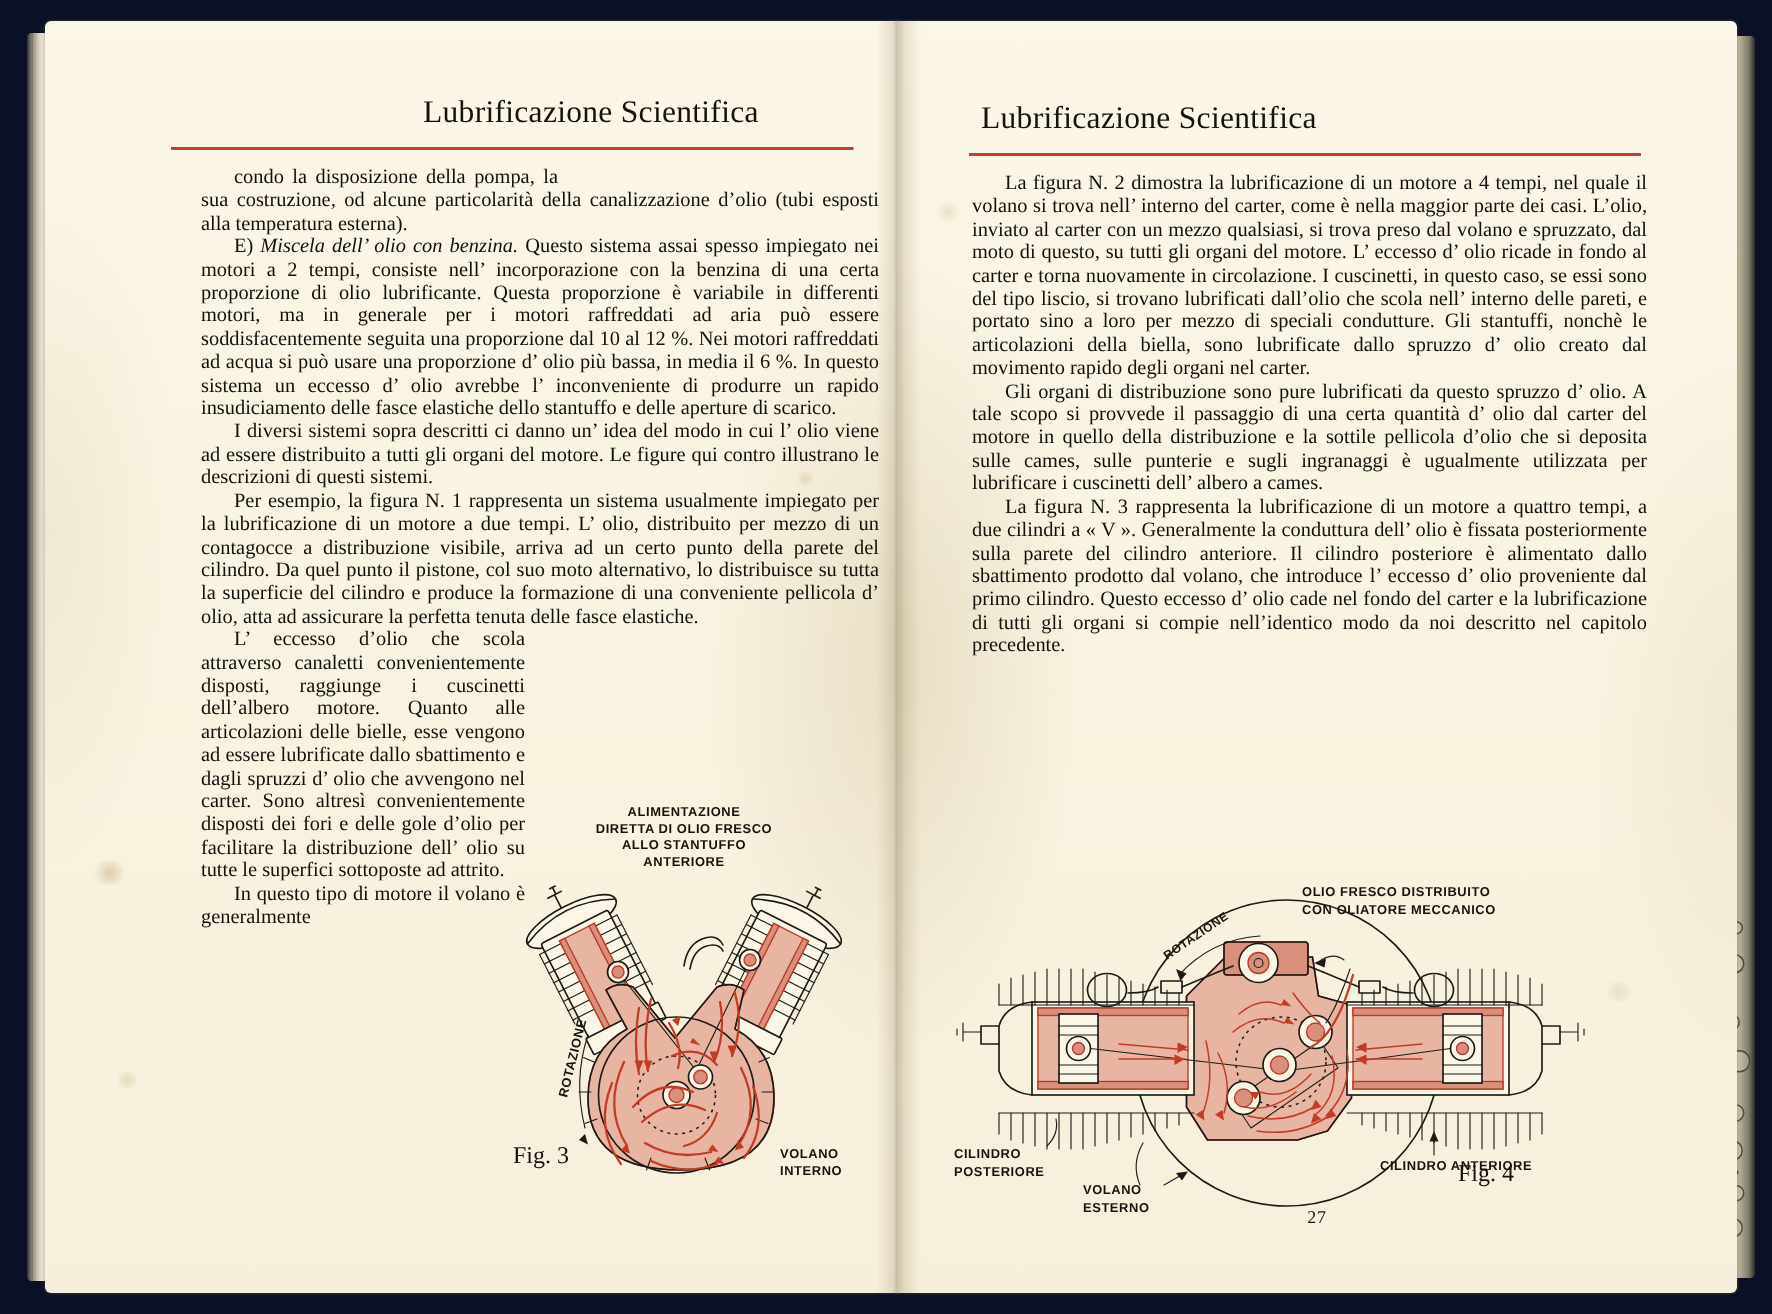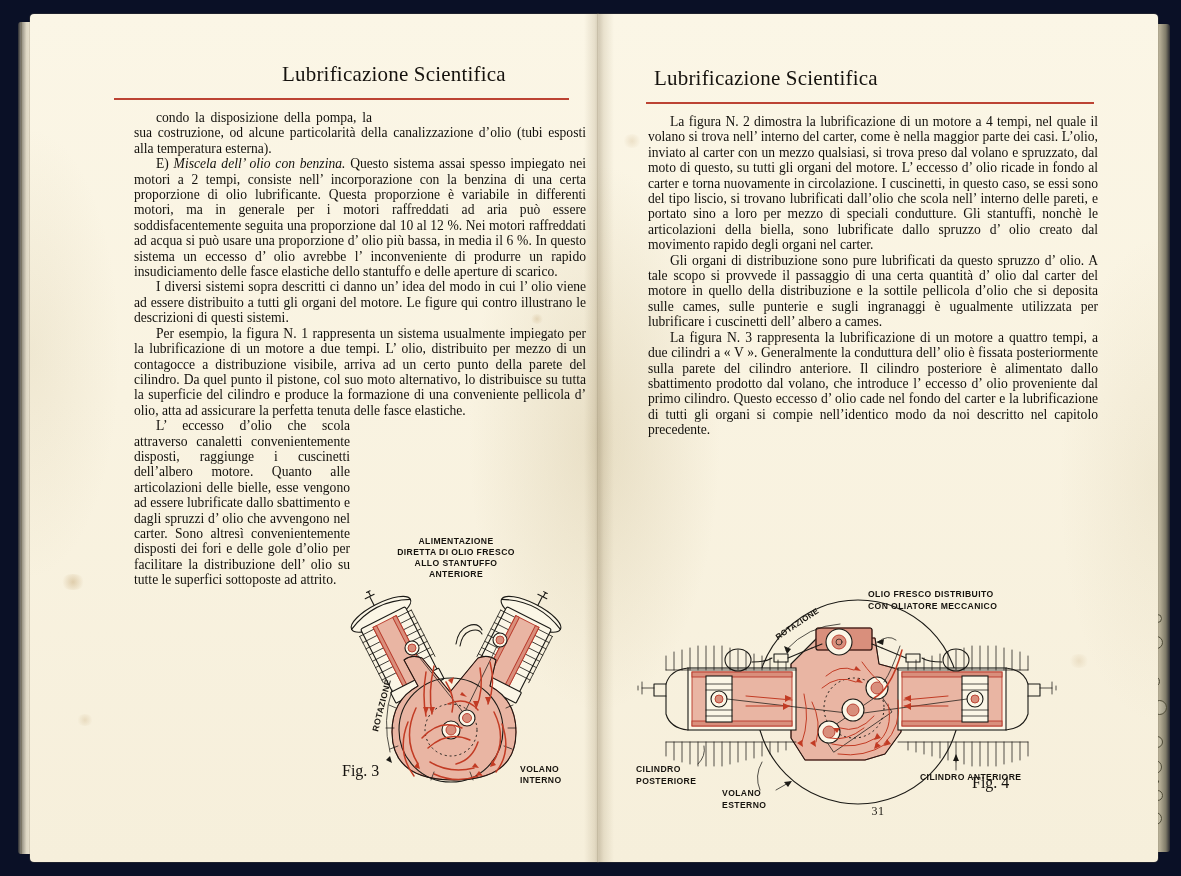--- a/index.html
+++ b/index.html
@@ -121,20 +121,21 @@
 
           <div style="float:right;width:214px;height:1px;shape-outside:none;"></div>
           <p>condo la disposizione della pompa, la sua costruzione, od alcune particolarità della canalizzazione d’olio (tubi esposti alla temperatura esterna).</p>
           <p>
             <span style="display:inline"> </span><span><span>E) </span><i>Miscela dell’ olio con benzina.</i><span> Questo sistema assai spesso impiegato nei motori a 2 tempi, consiste nell’ incorporazione con la benzina di una certa proporzione di olio lubrificante. Questa proporzione è variabile in differenti motori, ma in generale per i motori raffreddati ad aria può essere soddisfacentemente seguita una proporzione dal 10 al 12 %. Nei motori raffreddati ad acqua si può usare una proporzione d’ olio più bassa, in media il 6 %. In questo sistema un eccesso d’ olio avrebbe l’ inconveniente di produrre un rapido insudiciamento delle fasce elastiche dello stantuffo e delle aperture di scarico.</span></span>
           </p>
           <p>I diversi sistemi sopra descritti ci danno un’ idea del modo in cui l’ olio viene ad essere distribuito a tutti gli organi del motore. Le figure qui contro illustrano le descrizioni di questi sistemi.</p>
           <p>Per esempio, la figura N. 1 rappresenta un sistema usualmente impiegato per la lubrificazione di un motore a due tempi. L’ olio, distribuito per mezzo di un contagocce a distribuzione visibile, arriva ad un certo punto della parete del cilindro. Da quel punto il pistone, col suo moto alternativo, lo distribuisce su tutta la superficie del cilindro e produce la formazione di una conveniente pellicola d’ olio, atta ad assicurare la perfetta tenuta delle fasce elastiche.</p>
           <div style="float:right;width:226px;height:252px;margin:2px 0 0 10px;"></div>
           <p>L’ eccesso d’olio che scola attraverso canaletti convenientemente disposti, raggiunge i cuscinetti dell’albero motore. Quanto alle articolazioni delle bielle, esse vengono ad essere lubrificate dallo sbattimento e dagli spruzzi d’ olio che avvengono nel carter. Sono altresì convenientemente disposti dei fori e delle gole d’olio per facilitare la distribuzione dell’ olio su tutte le superfici sottoposte ad attrito.</p>
+          <p>In questo tipo di motore il volano è generalmente</p>
         </div>
 
         <div class="figbox" style="left:300px;top:518px;width:252px;height:262px;">
           <svg width="252" height="262" viewBox="0 0 252 262">
 
             <text class="lbl" x="126" y="12" text-anchor="middle">ALIMENTAZIONE</text>
             <text class="lbl" x="126" y="23" text-anchor="middle">DIRETTA DI OLIO FRESCO</text>
             <text class="lbl" x="126" y="34" text-anchor="middle">ALLO STANTUFFO</text>
             <text class="lbl" x="126" y="45" text-anchor="middle">ANTERIORE</text>
 
@@ -412,19 +413,19 @@
               <text class="lbl" x="96" y="212">VOLANO</text>
               <text class="lbl" x="96" y="224">ESTERNO</text>
               <path class="ink thin" d="M150 206 l14 -8"></path>
               <path fill="#1b1a16" d="M166 197 l-8 1 l4 5 z"></path>
               <path class="ink thin" d="M136 178 q-8 14 -2 28"></path>
             </g>
           </svg>
           <div class="figcap" style="left:346px;top:190px;position:absolute;">Fig. 4</div>
         </div>
 
-        <div class="pagenum r">31</div>
+        <div class="pagenum r">27</div>
       </div>
     </div>
 
     <div class="gutter"></div>
   </div>
 </div>
 
 </body></html>

